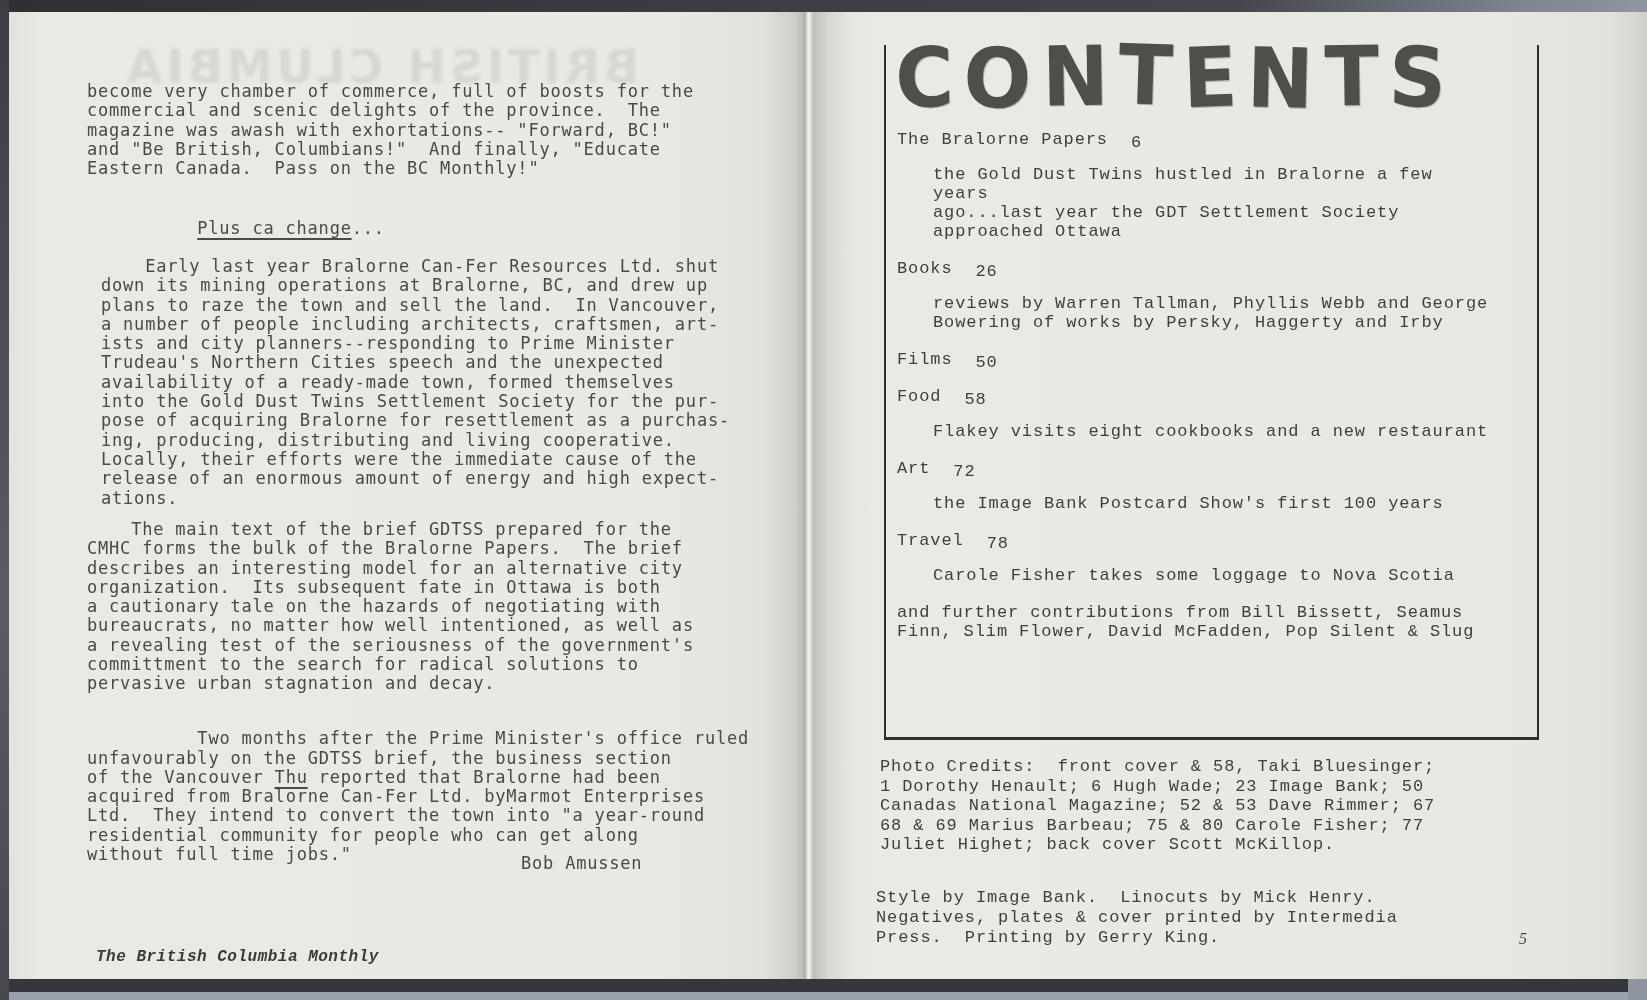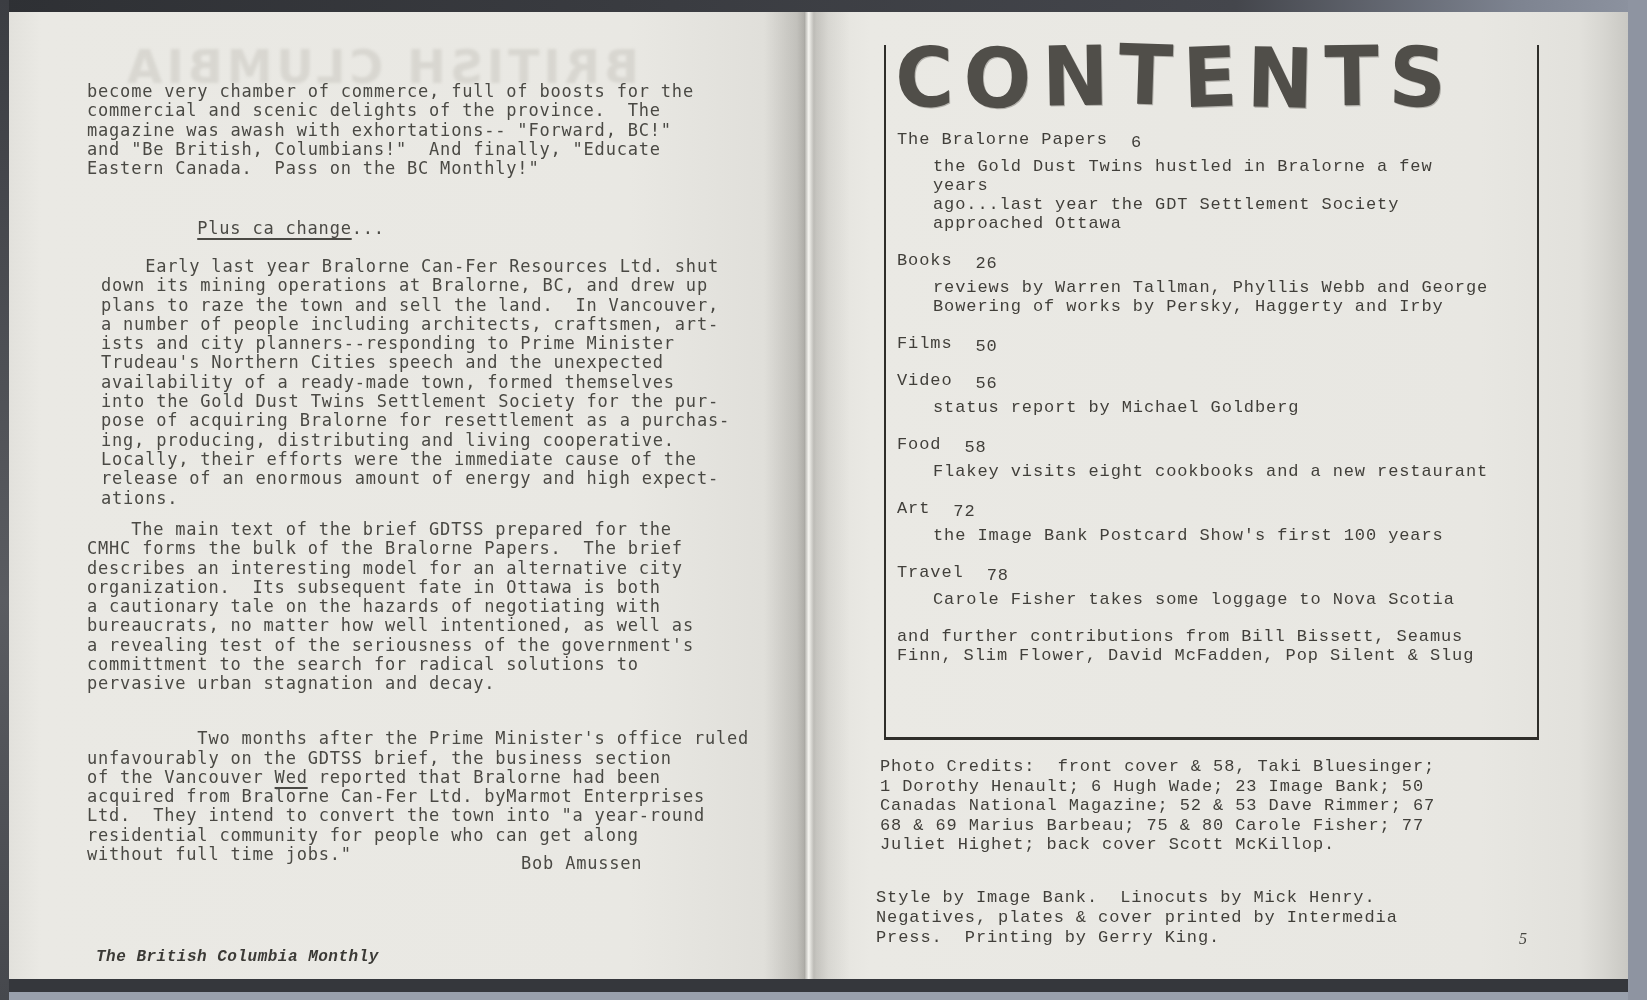--- a/index.html
+++ b/index.html
@@ -7,21 +7,21 @@
         font-family:"DejaVu Sans Mono",monospace;}
   
   .edge-top{position:absolute;left:0;top:0;width:100%;height:12px;
             background:linear-gradient(90deg,#2e3034 0%,#44464c 75%,#7d8390 92%,#8e94a1 100%);}
   .edge-left{position:absolute;left:0;top:0;width:9px;height:100%;
              background:linear-gradient(180deg,#3b3d42 0%,#5a5c61 60%,#46484d 100%);}
   .edge-right{position:absolute;right:0;top:0;width:19px;height:100%;background:#8e94a1;}
   .edge-bottom{position:absolute;left:0;bottom:0;width:100%;height:8px;background:#99a0ac;}
   .edge-bottom-dark{position:absolute;left:0;bottom:8px;width:100%;height:13px;background:#35373c;}
 
-  .page{position:absolute;top:12px;height:967px;}
+  .page{position:absolute;top:12px;height:967px;padding-left:32px;}
   .page-left{left:9px;width:795px;
     background:linear-gradient(90deg,#e2e1dc 0%,#eae9e4 4%,#e9e8e3 78%,#e0dfda 95%,#cfcec9 100%);}
   .page-right{left:804px;width:824px;
     background:linear-gradient(90deg,#c6c5c0 0%,#e2e1dc 1.5%,#eae9e4 8%,#e8e7e2 82%,#e2e1dc 94%,#d7d6d1 97%,#c9c8c3 100%);}
   .gutter{position:absolute;left:764px;top:12px;width:86px;height:967px;pointer-events:none;
     background:linear-gradient(90deg,rgba(110,108,102,0) 0%,rgba(110,108,102,0.16) 38%,rgba(100,98,92,0.30) 47%,rgba(252,251,247,0.85) 52%,rgba(100,98,92,0.26) 58%,rgba(110,108,102,0.10) 75%,rgba(110,108,102,0) 100%);}
 
   
   .tw{position:absolute;white-space:pre-wrap;color:#4a4944;font-size:17px;line-height:19.3px;
       letter-spacing:0.8px;font-family:"DejaVu Sans Mono",monospace;}
@@ -50,21 +50,21 @@
   .sl:nth-child(4){transform:rotate(1.9deg) translateY(-1px);}
   .sl:nth-child(5){transform:rotate(-2deg) translateY(1px);}
   .sl:nth-child(6){transform:rotate(1.3deg) translateY(2px);}
   .sl:nth-child(7){transform:rotate(-0.8deg);}
   .sl:nth-child(8){transform:rotate(1.7deg) translateY(1px);}
   .toc-list{position:absolute;left:93px;top:118px;width:600px;}
   .toc-entry{margin-bottom:18px;}
   .toc-title{color:#413f3a;font-family:Liberation Mono, monospace;font-size:17px;
              line-height:19px;letter-spacing:0.9px;}
   .toc-page-num{margin-left:23px;position:relative;top:3px;display:inline-block;}
-  .toc-desc{margin-left:36px;margin-top:8px;}
+  .toc-desc{margin-left:36px;margin-top:16px;}
   .further{margin-top:8px;}
   .photo-credits{position:absolute;left:76px;top:745px;width:620px;line-height:19.5px;}
   .colophon{position:absolute;left:72px;top:876px;width:620px;line-height:20px;}
   .page-num{position:absolute;left:715px;top:918px;font-family:"Liberation Serif",serif;
             font-style:italic;font-size:16px;color:#45443f;}
 </style>
 </head>
 <body>
 
 <div class="scan">
@@ -108,21 +108,21 @@
 organization.  Its subsequent fate in Ottawa is both
 a cautionary tale on the hazards of negotiating with
 bureaucrats, no matter how well intentioned, as well as
 a revealing test of the seriousness of the government's
 committment to the search for radical solutions to
 pervasive urban stagnation and decay.</div>
 
     <div class="tw" style="left:78px;top:698px;width:680px;">
       <span>    Two months after the Prime Minister's office ruled
 unfavourably on the GDTSS brief, the business section
-of the Vancouver </span><span class="uline">Wed</span><span> reported that Bralorne had been
+of the Vancouver </span><span class="uline">Thu</span><span> reported that Bralorne had been
 acquired from Bralorne Can-Fer Ltd. byMarmot Enterprises
 Ltd.  They intend to convert the town into "a year-round
 residential community for people who can get along
 without full time jobs."</span>
     </div>
 
     <div class="tw byline">Bob Amussen</div>
     <div class="footer-left">The British Columbia Monthly</div>
   </div>
 
@@ -147,24 +147,20 @@
 Bowering of works by Persky, Haggerty and Irby</div>
       </div>
 
       <div class="toc-entry">
       </div>
 
       <div class="toc-entry">
         <div class="toc-title"><span>Films</span><span class="toc-page-num">50</span></div>
       </div>
 
-      <div class="toc-entry">
-        <div class="toc-title"><span>Video</span><span class="toc-page-num">56</span></div>
-        <div class="toc-desc tw-r">status report by Michael Goldberg</div>
-      </div>
 
       <div class="toc-entry">
         <div class="toc-title"><span>Food</span><span class="toc-page-num">58</span></div>
         <div class="toc-desc tw-r">Flakey visits eight cookbooks and a new restaurant</div>
       </div>
 
       <div class="toc-entry">
         <div class="toc-title"><span>Art</span><span class="toc-page-num">72</span></div>
         <div class="toc-desc tw-r">the Image Bank Postcard Show's first 100 years</div>
       </div>

